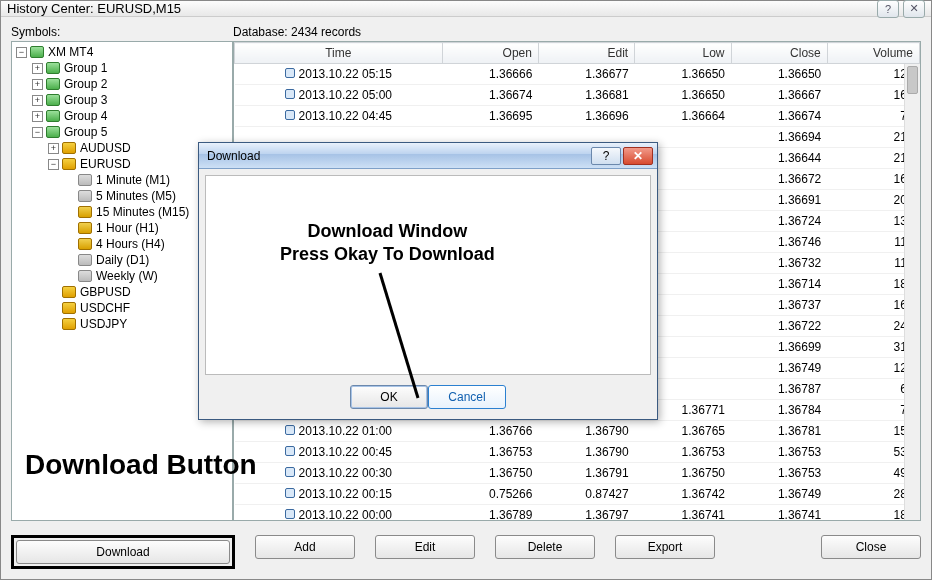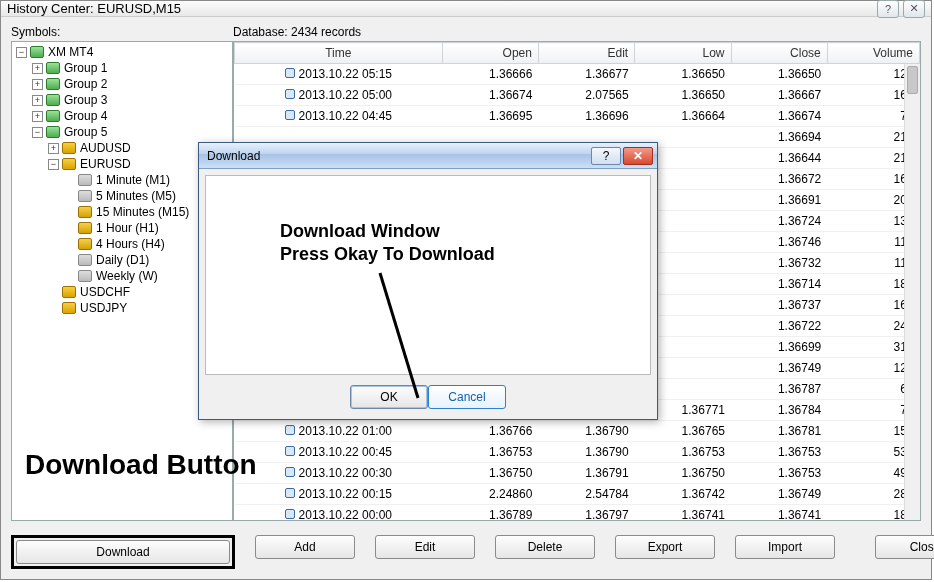--- a/index.html
+++ b/index.html
@@ -251,20 +251,21 @@
 .annotation-modal-text {
   position: absolute;
   left: 280px;
   top: 220px;
   font-family: Arial, sans-serif;
   font-size: 18px;
   font-weight: bold;
   line-height: 1.3;
   z-index: 20;
   white-space: pre;
+  text-align: center;
 }
 .annotation-line {
   position: absolute;
   z-index: 20;
 }
 </style>
 </head>
 <body>
 
 <div class="window">
@@ -354,20 +355,25 @@
                   </li>
                   <li>
                     <span style="display: inline-block; width: 14px;"></span>
                     <span class="icon-sq icon-bar-grey"></span>
                     <span>Weekly (W)</span>
                   </li>
                 </ul>
                 <li>
                   <span style="display: inline-block; width: 14px;"></span>
                   <span class="icon-sq icon-db"></span>
+                  <span>GBPUSD</span>
+                </li>
+                <li>
+                  <span style="display: inline-block; width: 14px;"></span>
+                  <span class="icon-sq icon-db"></span>
                   <span>USDCHF</span>
                 </li>
                 <li>
                   <span style="display: inline-block; width: 14px;"></span>
                   <span class="icon-sq icon-db"></span>
                   <span>USDJPY</span>
                 </li>
               </ul>
             </ul>
           </ul>
@@ -392,21 +398,21 @@
                 <td><span class="cell-ico"></span>2013.10.22 05:15</td>
                 <td>1.36666</td>
                 <td>1.36677</td>
                 <td>1.36650</td>
                 <td>1.36650</td>
                 <td>124</td>
               </tr>
               <tr>
                 <td><span class="cell-ico"></span>2013.10.22 05:00</td>
                 <td>1.36674</td>
-                <td>2.07565</td>
+                <td>1.36681</td>
                 <td>1.36650</td>
                 <td>1.36667</td>
                 <td>168</td>
               </tr>
               <tr>
                 <td><span class="cell-ico"></span>2013.10.22 04:45</td>
                 <td>1.36695</td>
                 <td>1.36696</td>
                 <td>1.36664</td>
                 <td>1.36674</td>
@@ -543,22 +549,22 @@
               <tr>
                 <td><span class="cell-ico"></span>2013.10.22 00:30</td>
                 <td>1.36750</td>
                 <td>1.36791</td>
                 <td>1.36750</td>
                 <td>1.36753</td>
                 <td>490</td>
               </tr>
               <tr>
                 <td><span class="cell-ico"></span>2013.10.22 00:15</td>
-                <td>2.24860</td>
-                <td>2.54784</td>
+                <td>0.75266</td>
+                <td>0.87427</td>
                 <td>1.36742</td>
                 <td>1.36749</td>
                 <td>284</td>
               </tr>
               <tr>
                 <td><span class="cell-ico"></span>2013.10.22 00:00</td>
                 <td>1.36789</td>
                 <td>1.36797</td>
                 <td>1.36741</td>
                 <td>1.36741</td>
@@ -576,21 +582,20 @@
   </div>
 
   <div class="footer">
     <span class="dl-highlight">
       <button class="btn">Download</button>
     </span>
     <button class="btn">Add</button>
     <button class="btn">Edit</button>
     <button class="btn">Delete</button>
     <button class="btn">Export</button>
-    <button class="btn">Import</button>
     <span style="flex:1"></span>
     <button class="btn">Close</button>
   </div>
 </div>
 
 <div class="modal">
   <div class="modal-titlebar">
     <span class="mtitle">Download</span>
     <span class="modal-tb-btn">?</span>
     <span class="modal-tb-btn close">✕</span>

